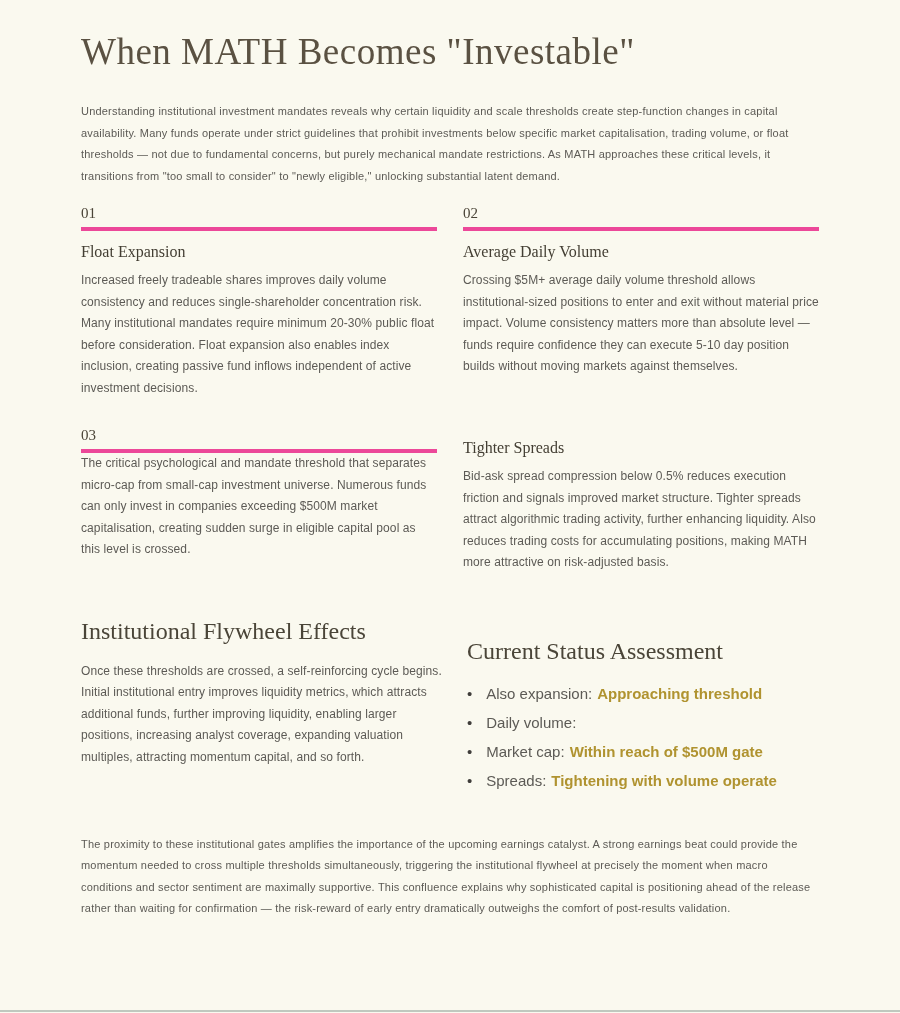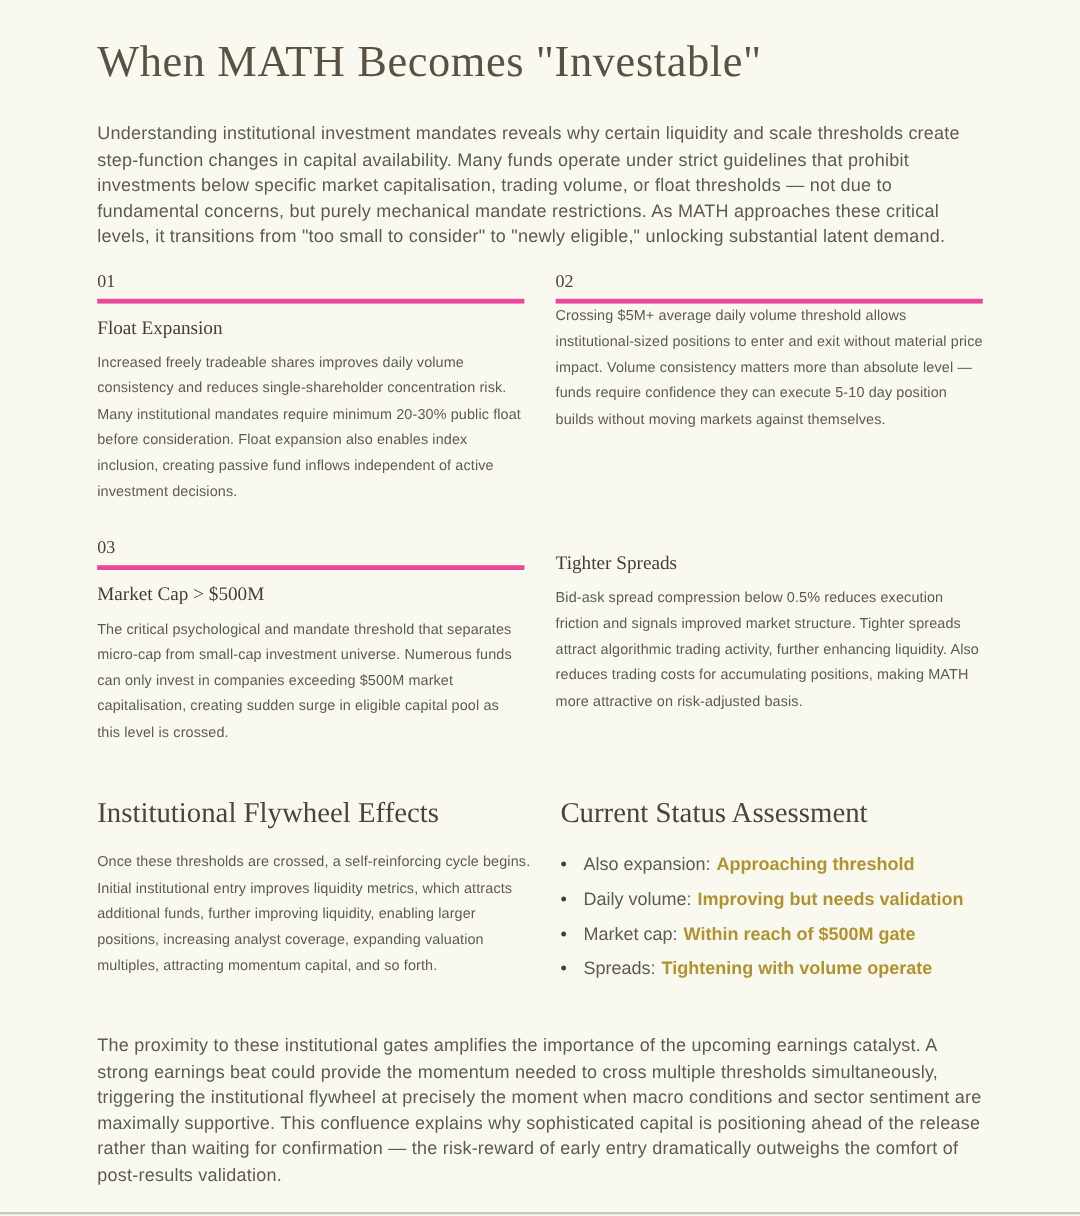--- a/index.html
+++ b/index.html
@@ -17,21 +17,21 @@
   }
   .page-title {
     font-family: "Liberation Serif", serif;
     font-weight: 400;
     font-size: 37px;
     color: #5A5142;
     letter-spacing: 0.5px;
     margin-bottom: 28px;
   }
   .intro, .closing {
-    font-size: 15px;
+    font-size: 11px;
     line-height: 21.5px;
     color: #5C5A55;
     letter-spacing: 0.2px;
   }
   .grid {
     margin-top: 18px;
     display: grid;
     grid-template-columns: 1fr 1fr;
     column-gap: 26px;
     row-gap: 28px;
@@ -63,21 +63,21 @@
     grid-template-columns: 1fr 1fr;
     column-gap: 12px;
   }
   .block-title {
     font-family: "Liberation Serif", serif;
     font-weight: 400;
     font-size: 24px;
     color: #4A4538;
     margin-bottom: 16px;
   }
-  .status-block { padding-left: 11px; }
+  .status-block { padding-left: 11px; margin-top: 20px; }
   .status-list { list-style: none; margin-top: 20px; }
   .status-item {
     font-size: 15px;
     color: #5C5A55;
     margin-bottom: 12px;
     display: flex;
     align-items: baseline;
   }
   .bullet {
     color: #3F3D3A;
@@ -106,26 +106,26 @@
   <div class="grid">
 
     <div class="section">
       <div class="section-number">01</div>
       <h2 class="section-title">Float Expansion</h2>
       <p class="section-body">Increased freely tradeable shares improves daily volume consistency and reduces single-shareholder concentration risk. Many institutional mandates require minimum 20-30% public float before consideration. Float expansion also enables index inclusion, creating passive fund inflows independent of active investment decisions.</p>
     </div>
 
     <div class="section">
       <div class="section-number">02</div>
+      <h2 class="section-title">Average Daily Volume</h2>
       <p class="section-body">Crossing $5M+ average daily volume threshold allows institutional-sized positions to enter and exit without material price impact. Volume consistency matters more than absolute level — funds require confidence they can execute 5-10 day position builds without moving markets against themselves.</p>
     </div>
 
     <div class="section">
       <div class="section-number">03</div>
-      <h2 class="section-title">Market Cap &gt; $500M</h2>
       <p class="section-body">The critical psychological and mandate threshold that separates micro-cap from small-cap investment universe. Numerous funds can only invest in companies exceeding $500M market capitalisation, creating sudden surge in eligible capital pool as this level is crossed.</p>
     </div>
 
     <div class="section">
       <h2 class="section-title">Tighter Spreads</h2>
       <p class="section-body">Bid-ask spread compression below 0.5% reduces execution friction and signals improved market structure. Tighter spreads attract algorithmic trading activity, further enhancing liquidity. Also reduces trading costs for accumulating positions, making MATH more attractive on risk-adjusted basis.</p>
     </div>
 
   </div>
 
@@ -140,21 +140,20 @@
       <h2 class="block-title">Current Status Assessment</h2>
       <ul class="status-list">
         <li class="status-item">
           <span class="bullet">•</span>
           <span class="status-label">Also expansion:</span>
           <span class="status-value">Approaching threshold</span>
         </li>
         <li class="status-item">
           <span class="bullet">•</span>
           <span class="status-label">Daily volume:</span>
-          <span class="status-value">Improving but needs validation</span>
         </li>
         <li class="status-item">
           <span class="bullet">•</span>
           <span class="status-label">Market cap:</span>
           <span class="status-value">Within reach of $500M gate</span>
         </li>
         <li class="status-item">
           <span class="bullet">•</span>
           <span class="status-label">Spreads:</span>
           <span class="status-value">Tightening with volume operate</span>

